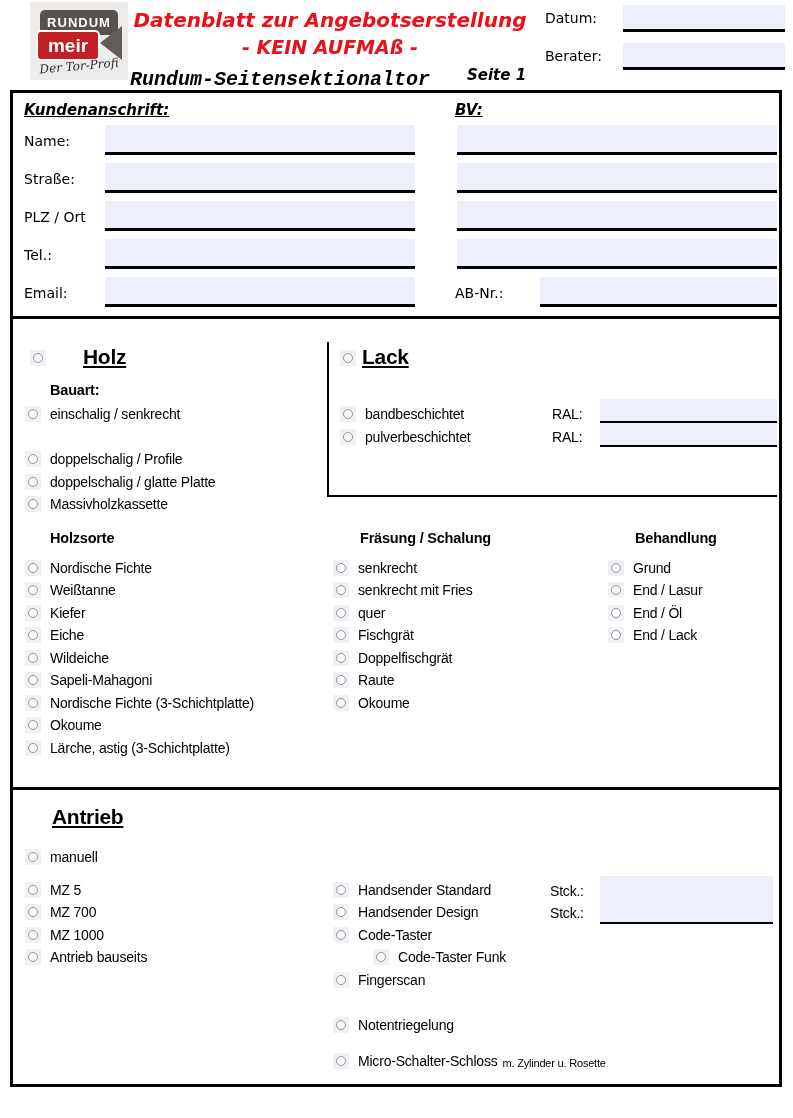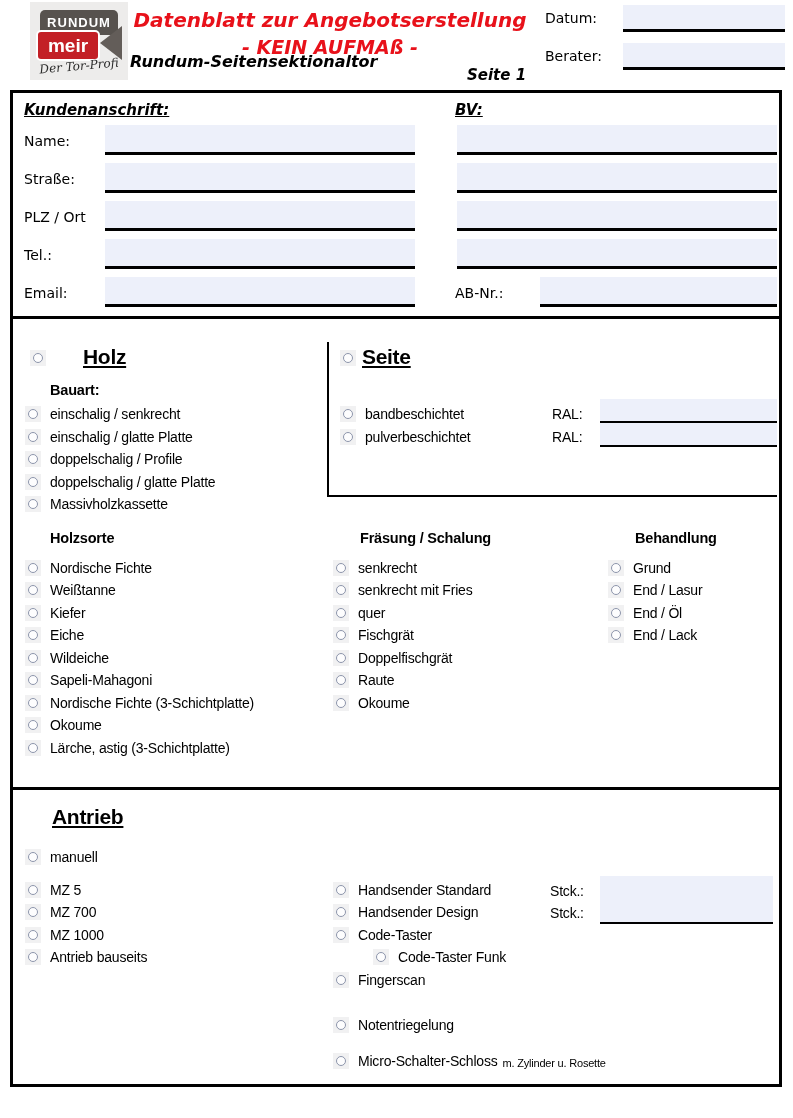--- a/index.html
+++ b/index.html
@@ -54,21 +54,21 @@
 
   <div class="abs logo-box">
     <div class="logo-top">RUNDUM</div>
     <div class="logo-arrow"></div>
     <div class="logo-main">meir</div>
     <div class="logo-tagline">Der Tor-Profi</div>
   </div>
 
   <div class="abs vf title-red" style="left:120px;top:8px;width:420px;font-size:20px;">Datenblatt zur Angebotserstellung</div>
   <div class="abs vf title-red" style="left:120px;top:36px;width:420px;font-size:19px;">- KEIN AUFMAß -</div>
-  <div class="abs vf title-black" style="left:130px;top:52px;font-size:16px;">Rundum-Seitensektionaltor</div>
+  <div class="abs vf title-black" style="left:130px;top:68px;font-size:20px;font-family:Liberation Mono, monospace;">Rundum-Seitensektionaltor</div>
   <div class="abs vf title-black" style="left:467px;top:66px;font-size:15px;">Seite 1</div>
 
   <div class="abs vf hlabel" style="left:545px;top:10px;">Datum:</div>
   <div class="abs field" style="left:623px;top:5px;width:162px;height:24px;"></div>
   <div class="abs vf hlabel" style="left:545px;top:48px;">Berater:</div>
   <div class="abs field" style="left:623px;top:43px;width:162px;height:24px;"></div>
 
   <div class="abs frame"></div>
   <div class="abs divider" style="top:316px;"></div>
   <div class="abs divider" style="top:787px;"></div>
@@ -95,31 +95,27 @@
   <div class="abs vf hlabel" style="left:24px;top:285px;">Email:</div>
   <div class="abs field" style="left:105px;top:277px;width:310px;height:27px;"></div>
   <div class="abs vf hlabel" style="left:455px;top:285px;">AB-Nr.:</div>
   <div class="abs field" style="left:540px;top:277px;width:237px;height:27px;"></div>
 
   <span class="abs rtile" style="left:30px;top:350px;"></span>
   <div class="abs bigname" style="left:83px;top:345px;">Holz</div>
 
   <div class="abs stahl-frame"></div>
   <span class="abs rtile" style="left:340px;top:350px;"></span>
-  <div class="abs bigname" style="left:362px;top:345px;">Seite</div>
+  <div class="abs bigname" style="left:362px;top:345px;">Lack</div>
 
   <div class="abs colhead" style="left:50px;top:382px;">Bauart:</div>
 
   <div class="opt" style="left:25px;top:403px;">
     <span class="rtile"></span>
     <span class="lbl">einschalig / senkrecht</span>
-  </div>
-  <div class="opt" style="left:25px;top:426px;">
-    <span class="rtile"></span>
-    <span class="lbl">einschalig / glatte Platte</span>
   </div>
   <div class="opt" style="left:25px;top:448px;">
     <span class="rtile"></span>
     <span class="lbl">doppelschalig / Profile</span>
   </div>
   <div class="opt" style="left:25px;top:471px;">
     <span class="rtile"></span>
     <span class="lbl">doppelschalig / glatte Platte</span>
   </div>
   <div class="opt" style="left:25px;top:493px;">

